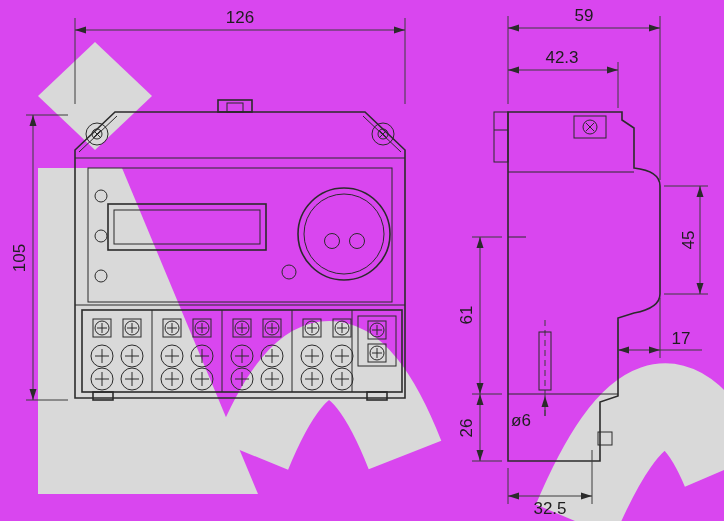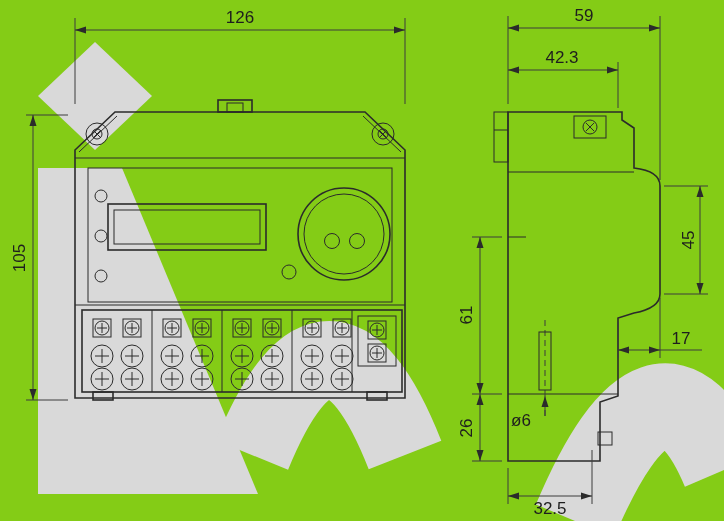--- a/index.html
+++ b/index.html
@@ -1,16 +1,16 @@
 <!DOCTYPE html>
 <html><head>
 <meta charset="utf-8">
 <style>
   html,body{margin:0;padding:0;background:#fff;}
-  .page{width:724px;height:521px;background:#84cc16;position:relative;overflow:hidden;}
+  .page{width:724px;height:521px;background:#d946ef;position:relative;overflow:hidden;}
   svg{display:block;}
   .oline{fill:none;stroke:#2b2b2b;stroke-width:1.6;stroke-linejoin:miter;}
   .tline{fill:none;stroke:#2b2b2b;stroke-width:1;}
   .dline{fill:none;stroke:#3c3c3c;stroke-width:1;}
   .cline{fill:none;stroke:#3c3c3c;stroke-width:1;stroke-dasharray:6 4;}
   .dtext{font-family:"Liberation Sans","DejaVu Sans",sans-serif;font-size:17px;fill:#1e1e1e;}
   .wm{fill:#d9d9d9;}
   .wms{fill:none;stroke:#d9d9d9;}
 </style>
 </head>

